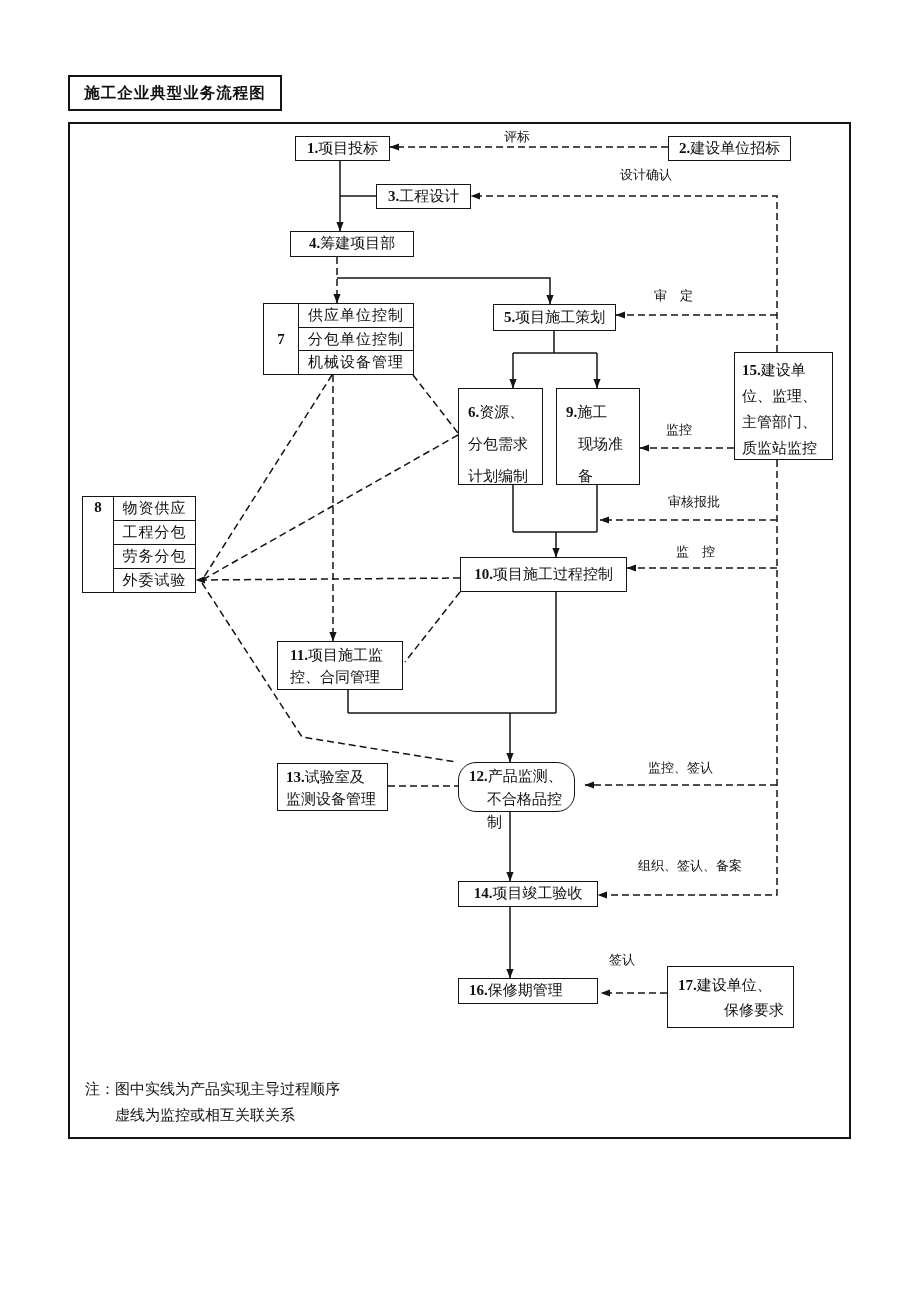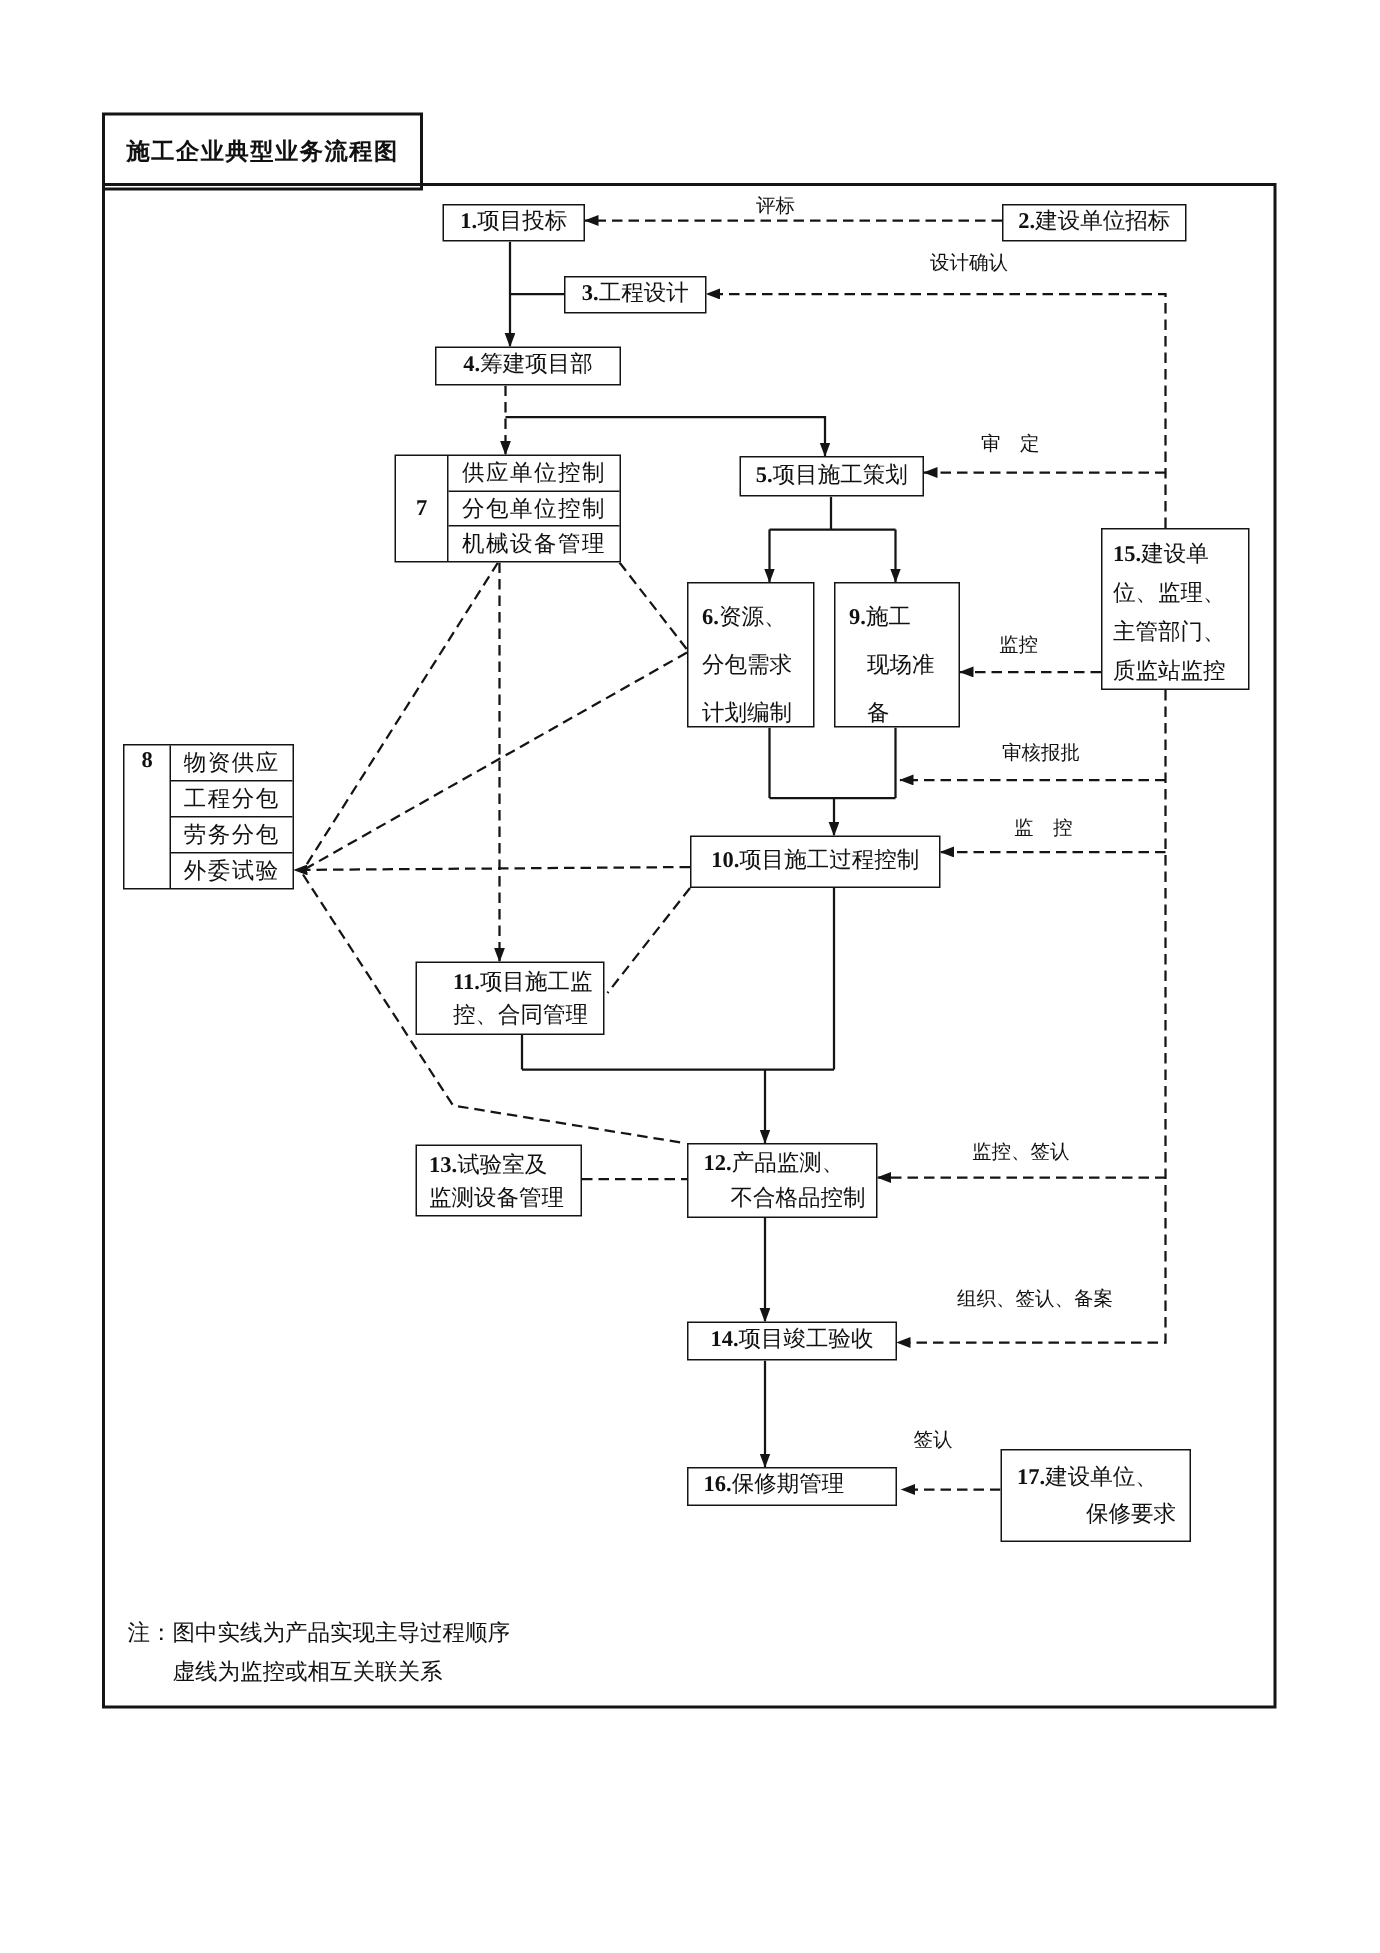--- a/index.html
+++ b/index.html
@@ -69,21 +69,21 @@
       <path d="M460,578 L196,580" marker-end="url(#arr)"></path>
       <path d="M202,583 L302,737 L456,762"></path>
       <path d="M413,375 L458,433"></path>
       <path d="M333,375 L333,641" marker-end="url(#arr)"></path>
       <path d="M460,592 L405,662"></path>
       <path d="M388,786 L458,786"></path>
       <path d="M667,993 L601,993" marker-end="url(#arr)"></path>
     </g>
   </svg>
 
-  <div class="titlebox" style="left:68px;top:75px;width:214px;height:52px;">
+  <div class="titlebox" style="left:68px;top:75px;width:214px;height:36px;">
     <span>施工企业典型业务流程图</span>
   </div>
 
   <div class="frame" style="left:68px;top:122px;width:779px;height:1013px;"></div>
 
   <div class="node" style="left:295px;top:136px;width:95px;height:25px;">
     <span class="num">1.</span>
       <span>项目投标</span>
   </div>
 
@@ -143,31 +143,31 @@
       <div class="row">劳务分包</div>
       <div class="row">外委试验</div>
     </div>
   </div>
 
   <div class="node" style="left:460px;top:557px;width:167px;height:35px;">
     <span class="num">10.</span>
       <span>项目施工过程控制</span>
   </div>
 
-  <div class="node multi" style="left:277px;top:641px;width:126px;height:49px;padding:2px 0 0 24px;line-height:22px;">
+  <div class="node multi" style="left:277px;top:641px;width:126px;height:49px;padding:2px 0 0 12px;line-height:22px;">
     <div><span class="num">11.</span><span>项目施工监</span></div>
     <div>控、合同管理</div>
   </div>
 
   <div class="node multi" style="left:277px;top:763px;width:111px;height:48px;padding:2px 0 0 8px;line-height:22px;">
     <div><span class="num">13.</span><span>试验室及</span></div>
     <div>监测设备管理</div>
   </div>
 
-  <div class="node multi" style="left:458px;top:762px;width:127px;height:50px;padding:2px 0 0 10px;line-height:23px;">
+  <div class="node multi" style="left:458px;top:762px;width:117px;height:50px;padding:2px 0 0 10px;line-height:23px;border-radius:18px;">
     <div><span class="num">12.</span><span>产品监测、</span></div>
     <div style="margin-left:18px;">不合格品控制</div>
   </div>
 
   <div class="node" style="left:458px;top:881px;width:140px;height:26px;">
     <span class="num">14.</span>
       <span>项目竣工验收</span>
   </div>
 
   <div class="node" style="left:458px;top:978px;width:140px;height:26px;justify-content:flex-start;padding-left:10px;">

